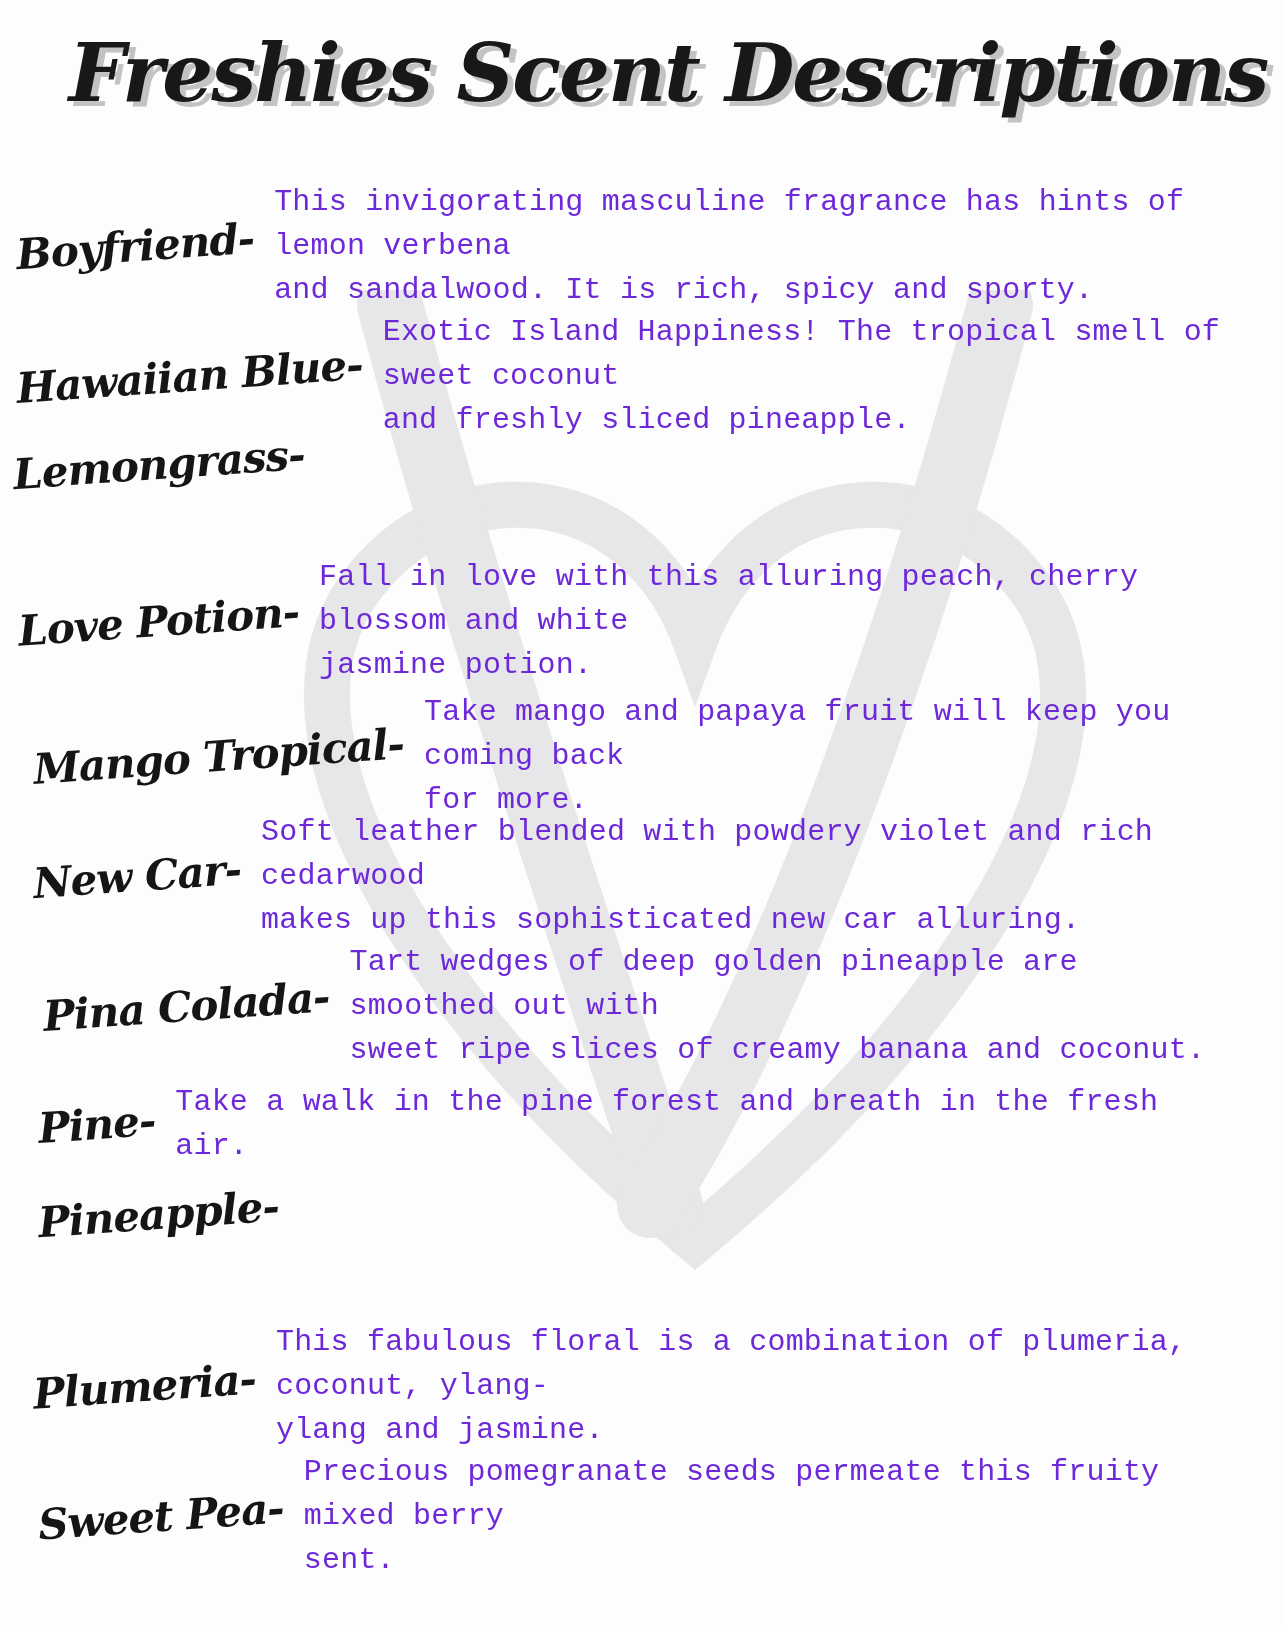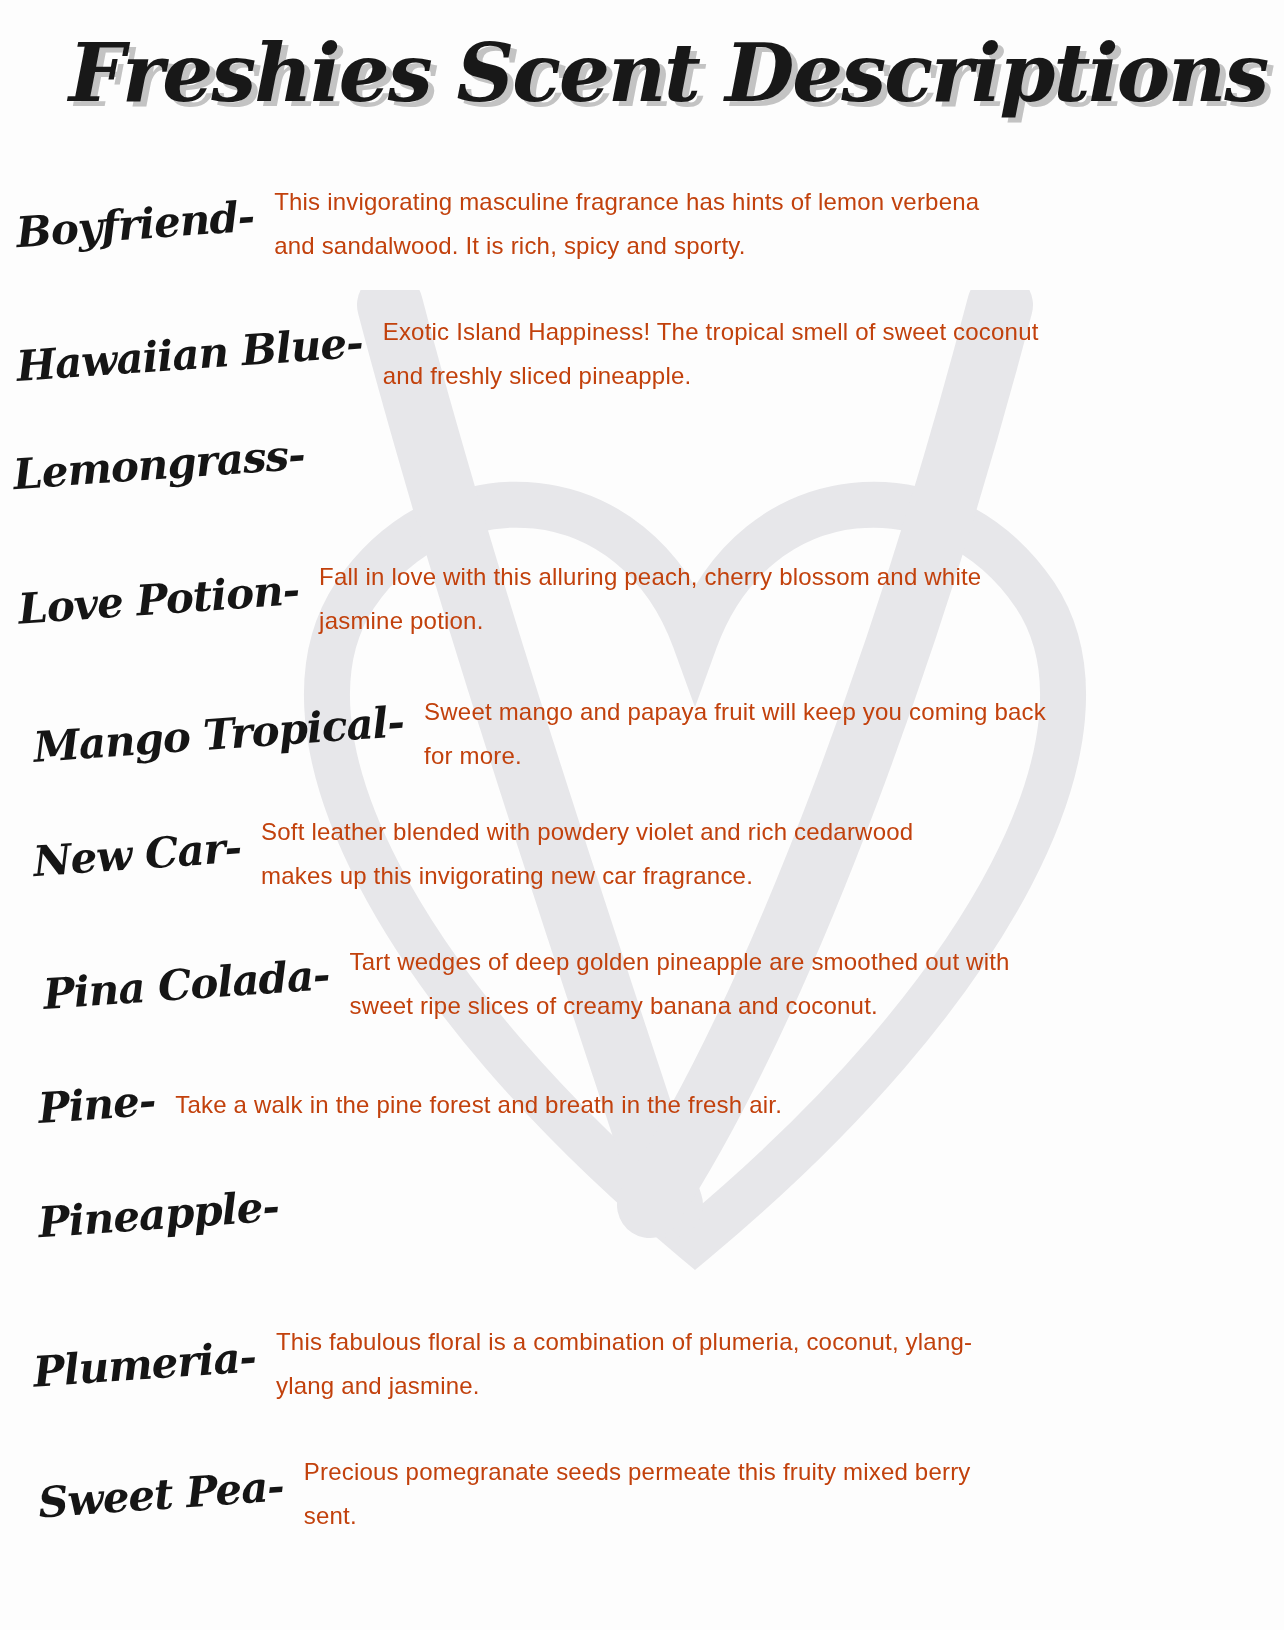--- a/index.html
+++ b/index.html
@@ -50,25 +50,26 @@
     font-style: italic;
     font-weight: bold;
     font-size: 42px;
     letter-spacing: -1px;
     color: #151515;
     white-space: nowrap;
     transform: rotate(-4deg);
     flex: none;
   }
   .scent-desc {
-    font-size: 24px;
+    font-size: 30px;
     line-height: 44px;
     letter-spacing: 0.2px;
-    color: #c2410c;
+    color: #6d28d9;
     white-space: pre-line;
+    font-family: Liberation Mono, monospace;
   }
   
   .r0  { top: 180px;  padding-left: 16px; }
   .r1  { top: 310px;  padding-left: 16px; }
   .r2  { top: 440px;  padding-left: 13px; }
   .r3  { top: 555px;  padding-left: 18px; }
   .r4  { top: 690px;  padding-left: 33px; }
   .r5  { top: 810px;  padding-left: 33px; }
   .r6  { top: 940px;  padding-left: 43px; }
   .r7  { top: 1080px; padding-left: 38px; }
@@ -106,28 +107,28 @@
   </div>
 
   <div class="scent-row r3">
     <span class="scent-name">Love Potion-</span>
     <span class="scent-desc">Fall in love with this alluring peach, cherry blossom and white
 jasmine potion.</span>
   </div>
 
   <div class="scent-row r4">
     <span class="scent-name">Mango Tropical-</span>
-    <span class="scent-desc">Sweet mango and papaya fruit will keep you coming back
+    <span class="scent-desc">Take mango and papaya fruit will keep you coming back
 for more.</span>
   </div>
 
   <div class="scent-row r5">
     <span class="scent-name">New Car-</span>
     <span class="scent-desc">Soft leather blended with powdery violet and rich cedarwood
-makes up this invigorating new car fragrance.</span>
+makes up this sophisticated new car alluring.</span>
   </div>
 
   <div class="scent-row r6">
     <span class="scent-name">Pina Colada-</span>
     <span class="scent-desc">Tart wedges of deep golden pineapple are smoothed out with
 sweet ripe slices of creamy banana and coconut.</span>
   </div>
 
   <div class="scent-row r7">
     <span class="scent-name">Pine-</span>

